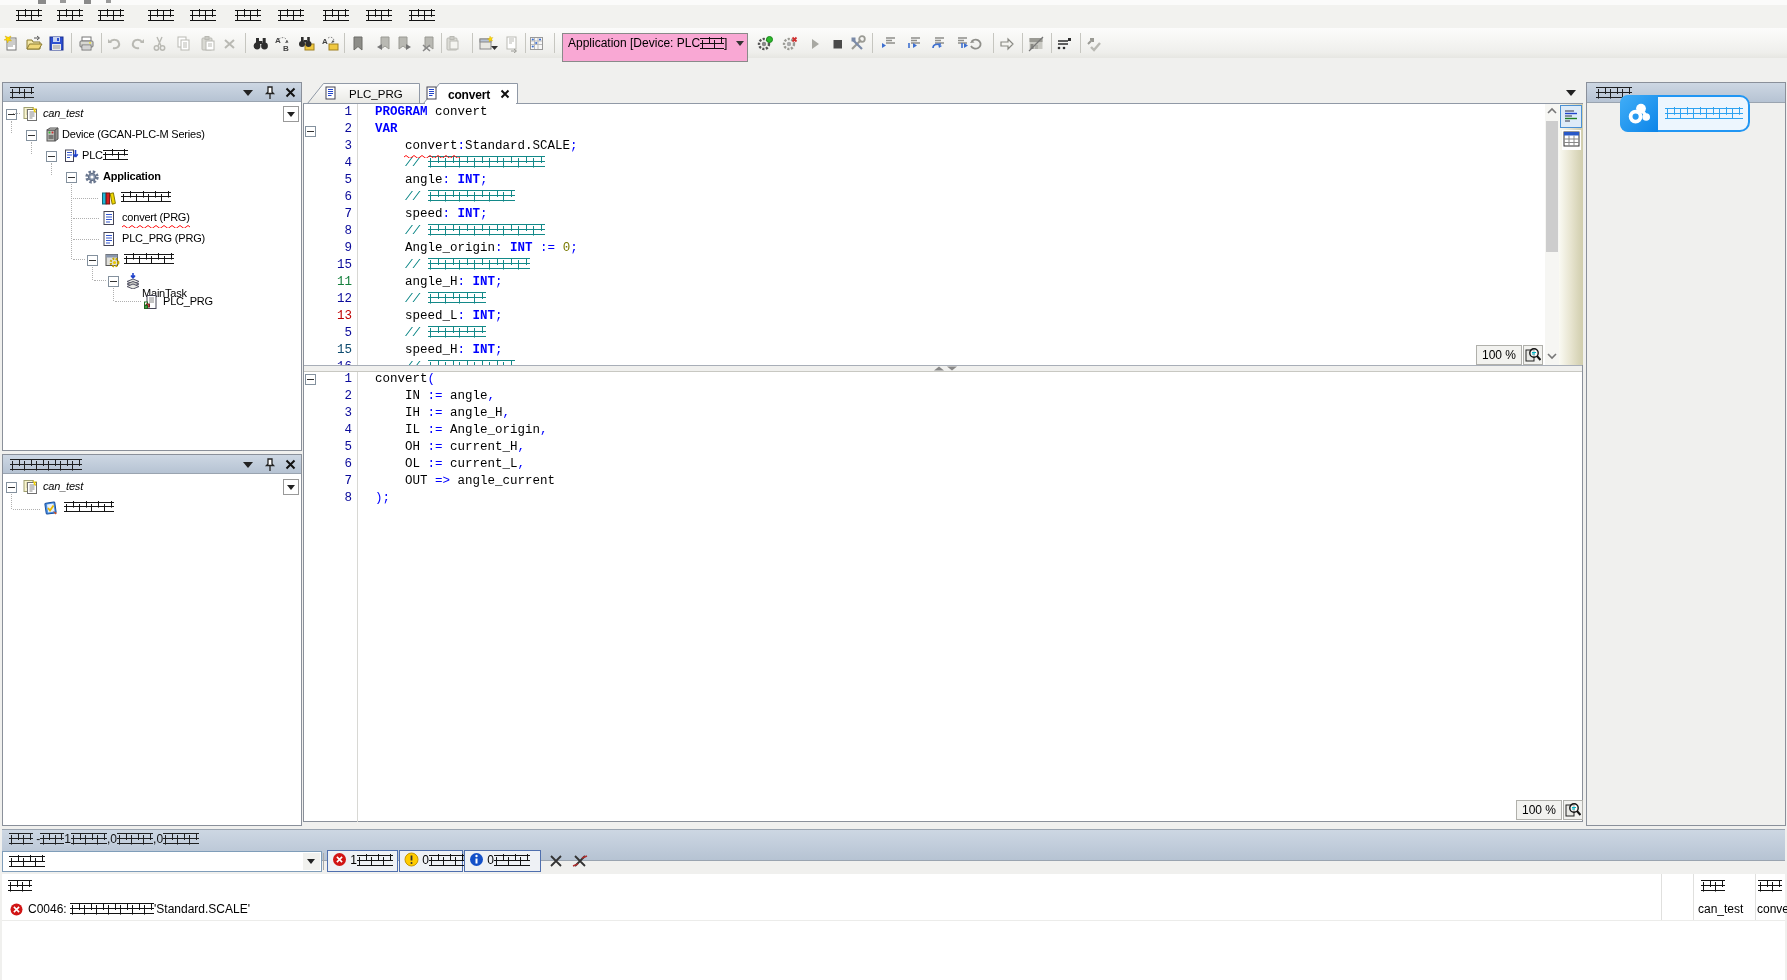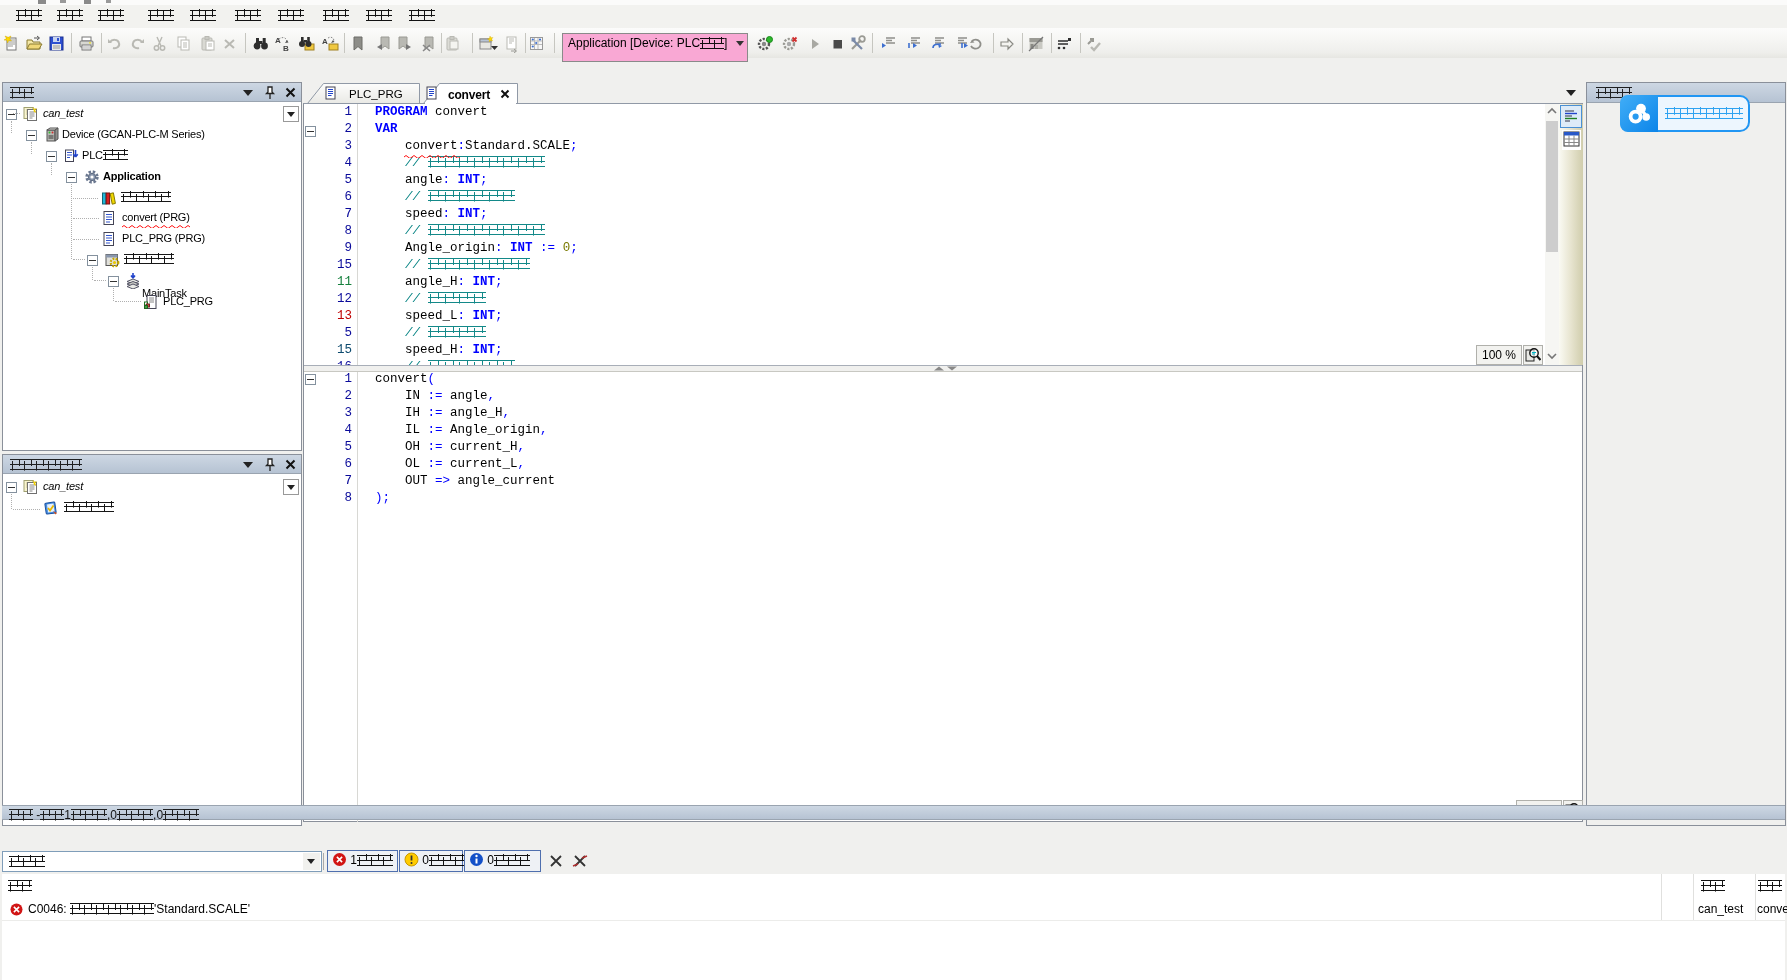--- a/index.html
+++ b/index.html
@@ -519,21 +519,21 @@
   </div>
 <div class="abs" style="left:1620px;top:95px;width:130px;height:37px;border:2px solid #2196f3;border-radius:10px;background:#edf6fe"></div>
 <div class="abs" style="left:1620px;top:95px;width:38px;height:37px;border-radius:8px 0 0 8px;background:linear-gradient(135deg,#41aef7,#0c85e9)"></div>
 <svg class="abs" style="left:1627px;top:100px" width="26" height="27" viewBox="0 0 26 27">
 <circle cx="14" cy="8.6" r="4.9" fill="#fff"></circle>
 <circle cx="19.2" cy="17" r="3.8" fill="#fff"></circle>
 <circle cx="8.6" cy="16.6" r="5" fill="none" stroke="#fff" stroke-width="3.8"></circle>
 <path d="M10.5 12.2L12 9.8M16.2 12l2 2.6" stroke="#fff" stroke-width="3.2"></path>
 </svg>
 <div class="abs" style="left:1665px;top:106px;font-size:13px;font-weight:bold;color:#1e9cf0;letter-spacing:.5px"><i class="c"></i><i class="c"></i><i class="c"></i><i class="c"></i><i class="c"></i><i class="c"></i></div>
-<div class="abs hdr" style="left:2px;top:805px;width:1783px;height:15px;border-top:1px solid #9aa4b0">
+<div class="abs hdr" style="left:2px;top:829px;width:1783px;height:32px;border-top:1px solid #9aa4b0">
     <span class="hdrtxt" style="position:absolute;left:7px;top:2px"><i class="c"></i><i class="c"></i> -<i class="c"></i><i class="c"></i>1<i class="c"></i><i class="c"></i><i class="c"></i>,0<i class="c"></i><i class="c"></i><i class="c"></i>,0<i class="c"></i><i class="c"></i><i class="c"></i></span>
   </div>
 <div class="abs" style="left:2px;top:851px;width:320px;height:21px;background:#fff;border:1px solid #7f9db9;font-size:12px;line-height:19px"><span style="padding-left:6px"><i class="c"></i><i class="c"></i><i class="c"></i></span>
 <div class="abs" style="right:1px;top:1px;width:17px;height:17px;background:#f1f1ee">
       <div class="abs" style="left:4px;top:6px;width:0;height:0;border:4.5px solid transparent;border-top:5.5px solid #222"></div>
     </div></div>
 <div class="abs" style="left:323px;top:853px;width:1px;height:17px;background:#aaa"></div>
 <div class="mbtn" style="left:327px;width:71px"><svg width="15" height="15" style="vertical-align:-3px;margin-left:4px" viewBox="0 0 15 15">
       <circle cx="7.5" cy="7.5" r="6.5" fill="#d11515"></circle>
       <path d="M4.9 4.9l5.2 5.2M10.1 4.9l-5.2 5.2" stroke="#fff" stroke-width="1.6"></path>

